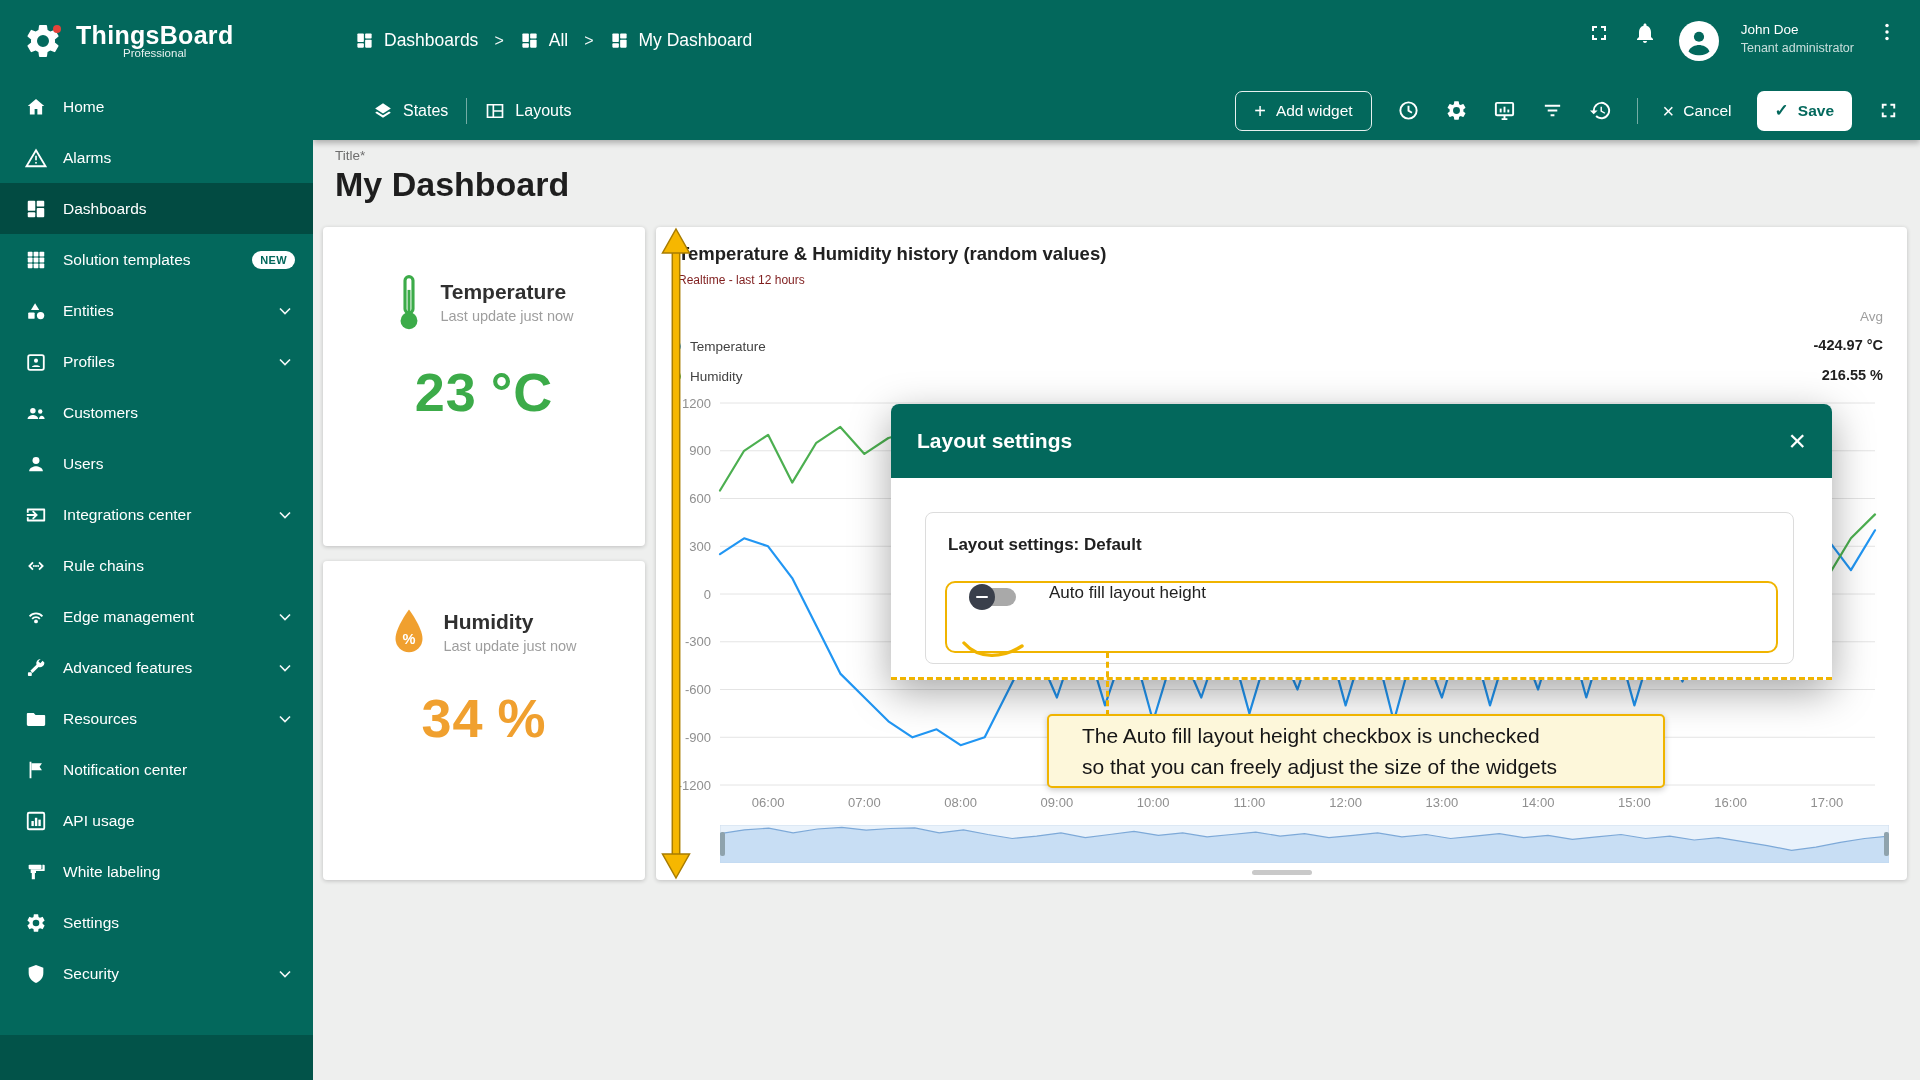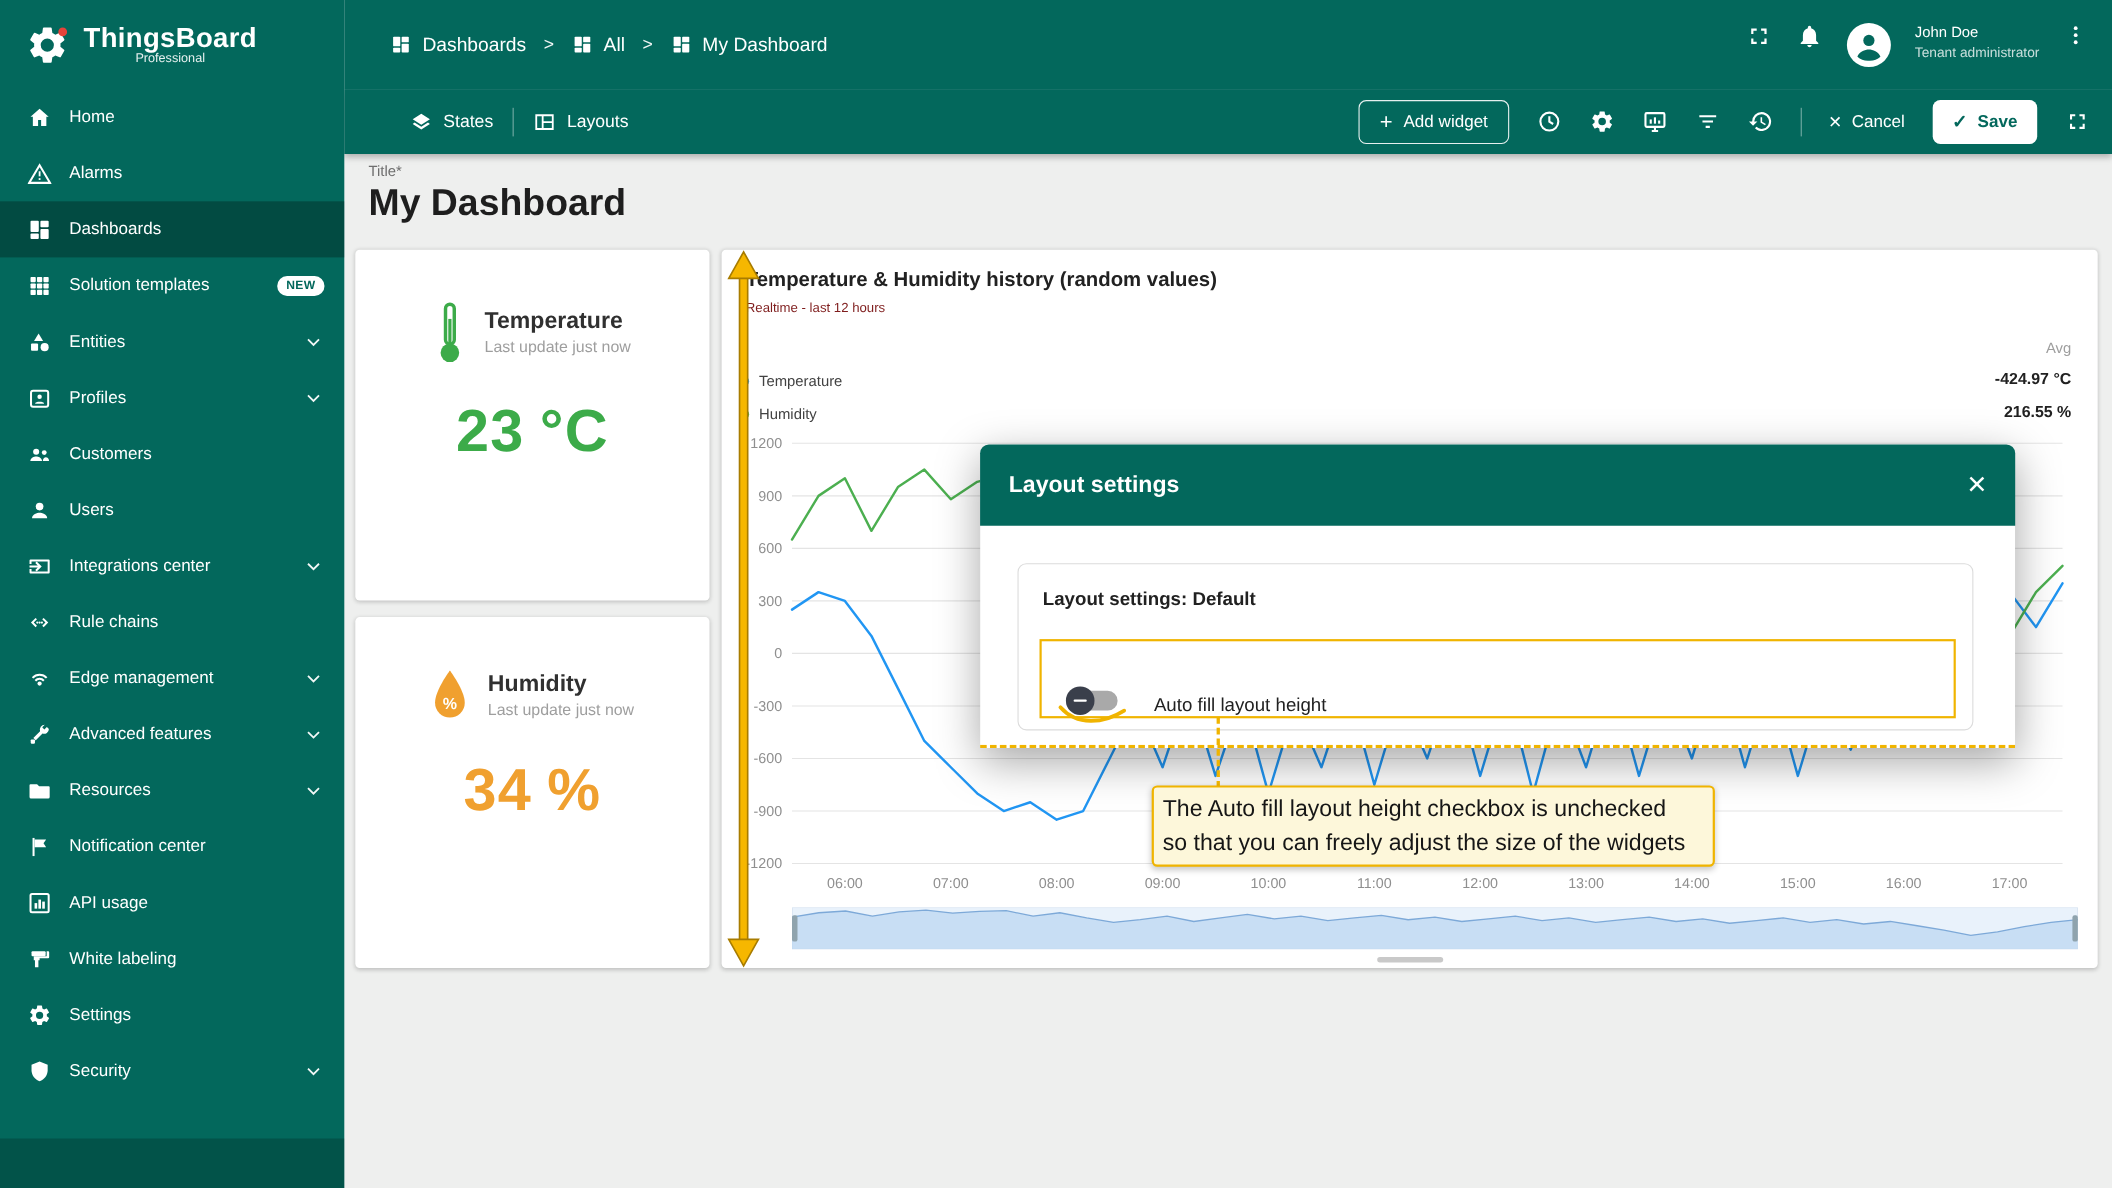--- a/index.html
+++ b/index.html
@@ -95,31 +95,31 @@
   
   .measure-arrow{position:absolute;left:348px;top:87px;width:30px;height:653px;z-index:30;pointer-events:none}
 
   
   .modal{position:absolute;left:578px;top:264px;width:941px;height:276px;background:#fff;border-radius:8px 8px 0 0;z-index:50;box-shadow:0 12px 40px rgba(0,0,0,.35);border-bottom:3px dashed var(--amber,#f0b400)}
   .modal-header{height:74px;background:var(--teal,#03685c);border-radius:8px 8px 0 0;display:flex;align-items:center;padding:16px 26px;color:#fff}
   .modal-title{font-size:21px;font-weight:600}
   .modal-close{margin-left:auto;background:none;border:none;color:#fff;font-size:30px;line-height:28px;cursor:pointer}
   .fieldset{position:absolute;left:34px;top:108px;width:869px;height:152px;border:1.3px solid #dcdcdc;border-radius:8px}
   .section-label{position:absolute;left:22px;top:22px;font-size:17px;font-weight:bold;color:#212121}
-  .highlight-box{position:absolute;left:19px;top:68px;width:833px;height:72px;border:2.5px solid var(--amber,#f0b400);border-radius:0;display:flex;align-items:flex-end;gap:30px;padding-left:22px}
+  .highlight-box{position:absolute;left:19px;top:68px;width:833px;height:72px;border:2.5px solid var(--amber,#f0b400);border-radius:10px;display:flex;align-items:flex-start;gap:30px;padding-left:22px}
   .toggle{position:relative;width:50px;height:28px;cursor:pointer;flex:none}
   .toggle .track{position:absolute;left:3px;top:5px;width:44px;height:18px;border-radius:9px;background:#a9a9a9}
   .toggle .thumb{position:absolute;left:0;top:1px;width:26px;height:26px;border-radius:50%;background:#3a3f4b;display:flex;align-items:center;justify-content:center}
   .toggle .minus{width:12px;height:2.4px;background:#fff;border-radius:1px}
   .toggle-label{font-size:17px;color:#212121}
   .swoosh{position:absolute;left:70px;top:236px;width:64px;height:22px;pointer-events:none}
 
   
   .connector{position:absolute;left:793px;top:512px;height:64px;width:0;border-left:3px dashed var(--amber,#f0b400);z-index:55;pointer-events:none}
-  .callout{position:absolute;left:734px;top:574px;width:512px;background:var(--callout-bg,#fdf7da);border:2.5px solid var(--amber,#f0b400);border-radius:5px;padding:4px 8px;z-index:56;box-shadow:0 2px 6px rgba(0,0,0,.22)}
+  .callout{position:absolute;left:734px;top:574px;width:618px;background:var(--callout-bg,#fdf7da);border:2.5px solid var(--amber,#f0b400);border-radius:5px;padding:4px 33px;z-index:56;box-shadow:0 2px 6px rgba(0,0,0,.22)}
   .callout div{font-size:21px;line-height:31px;color:#161616}
 </style>
 </head>
 <body>
 
 <div id="app">
 
   <aside class="sidebar">
     <div class="logo">
       <span class="logo-gear">

